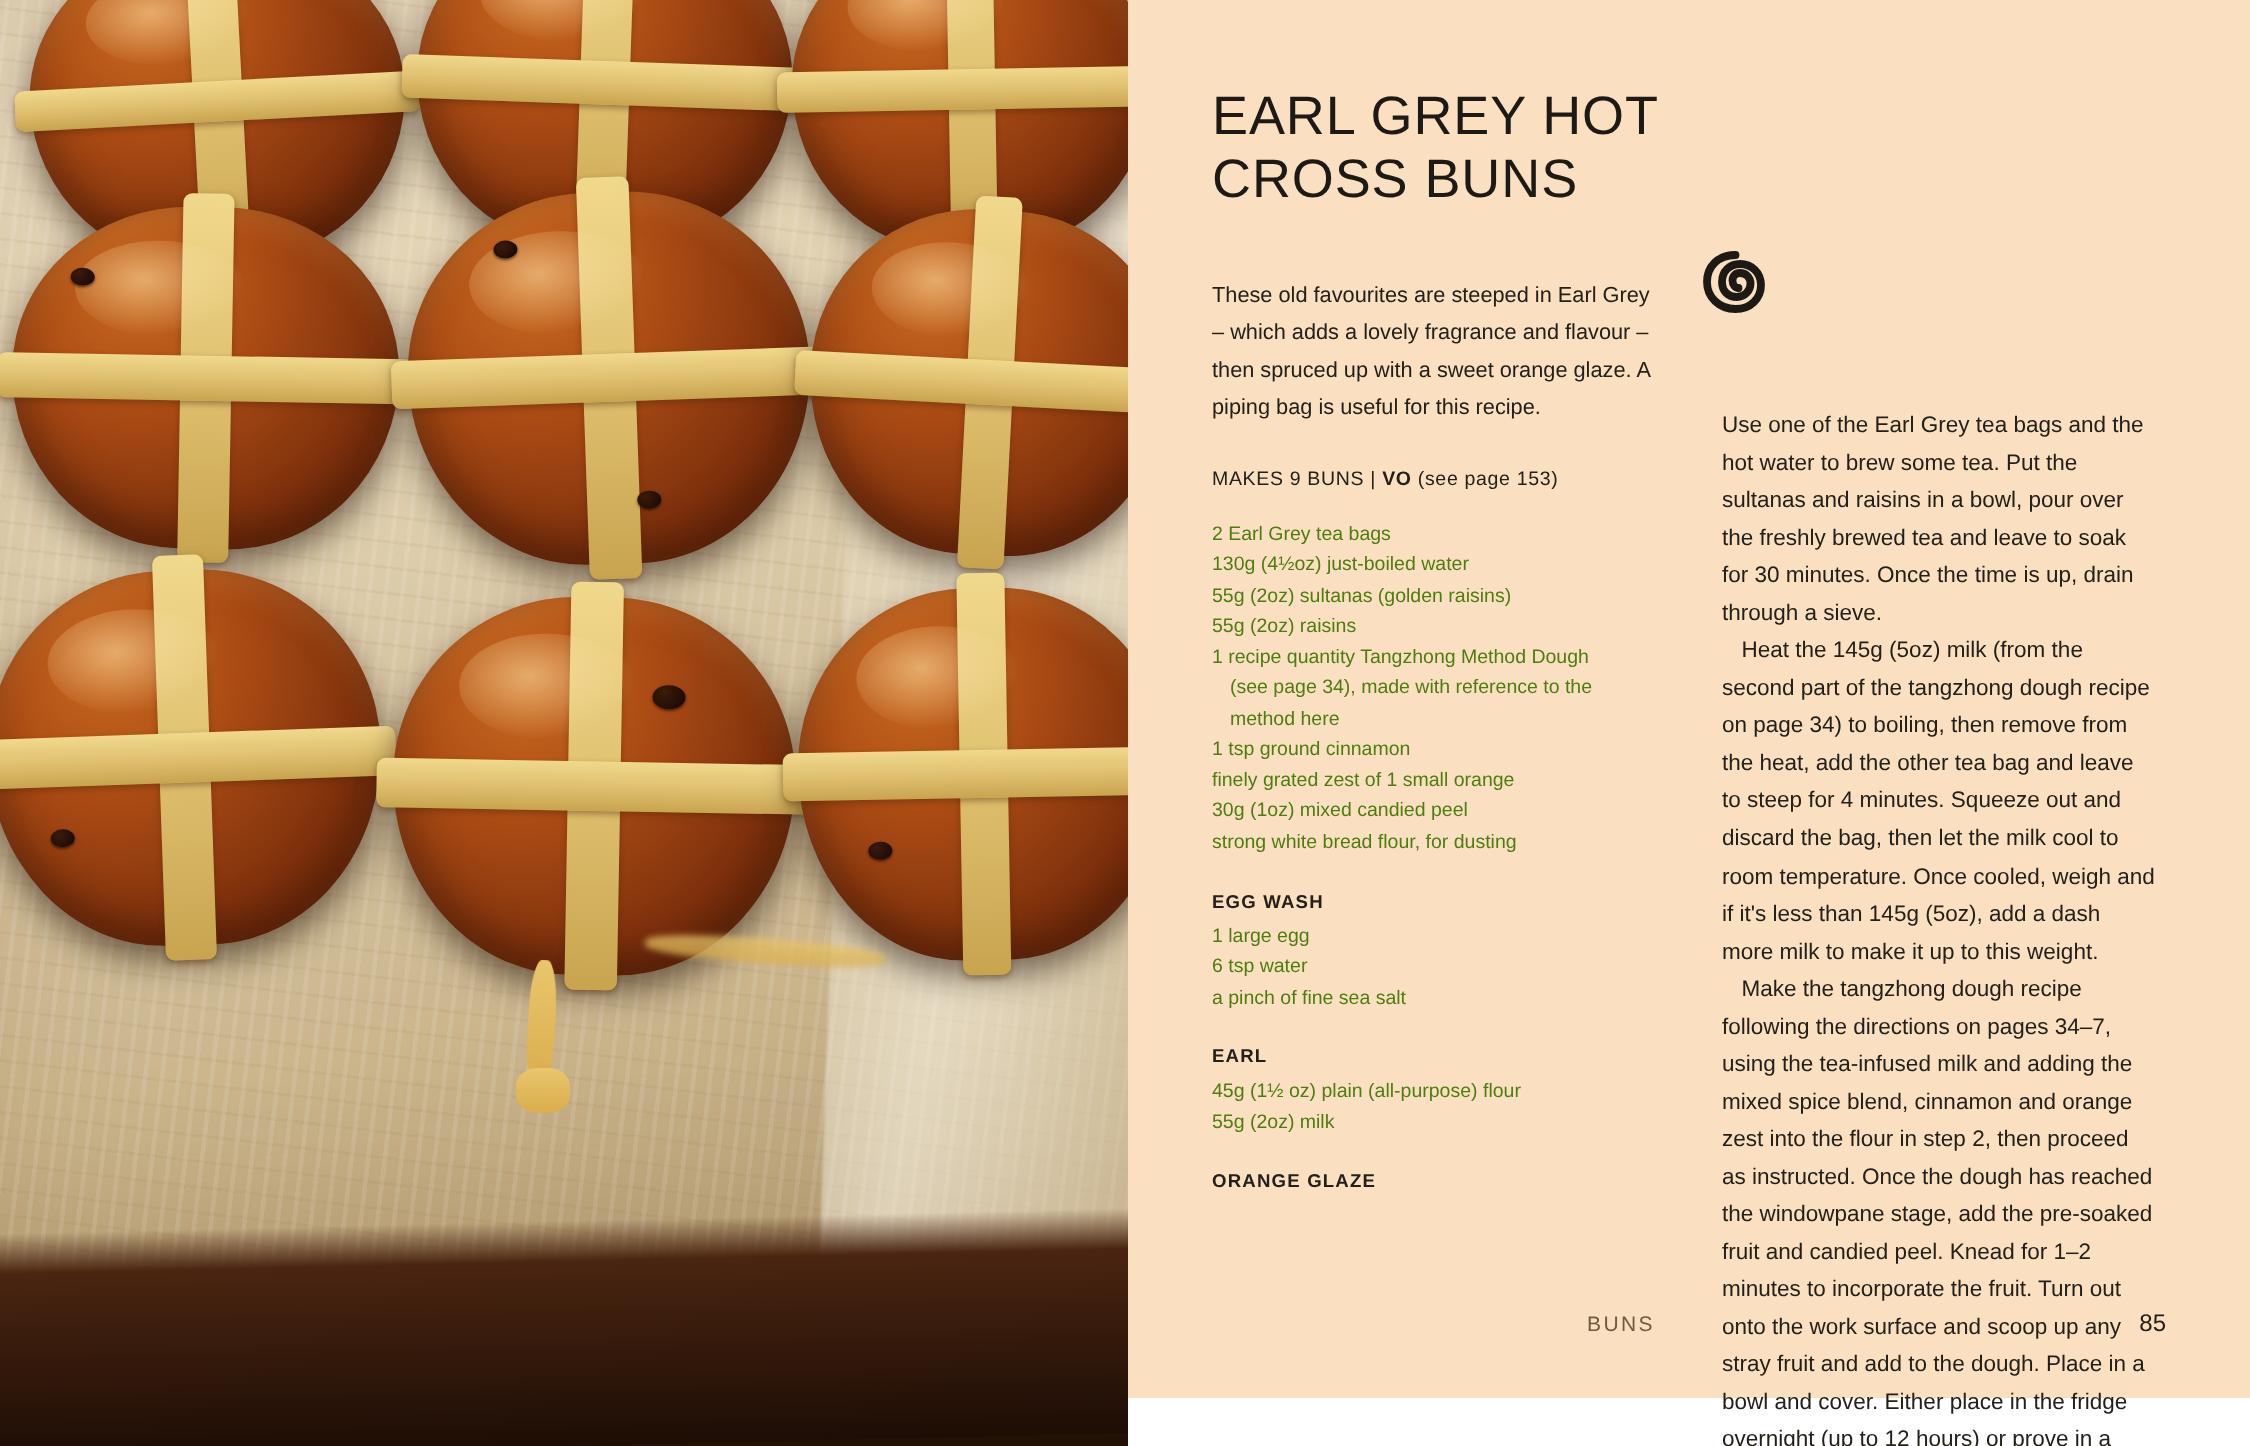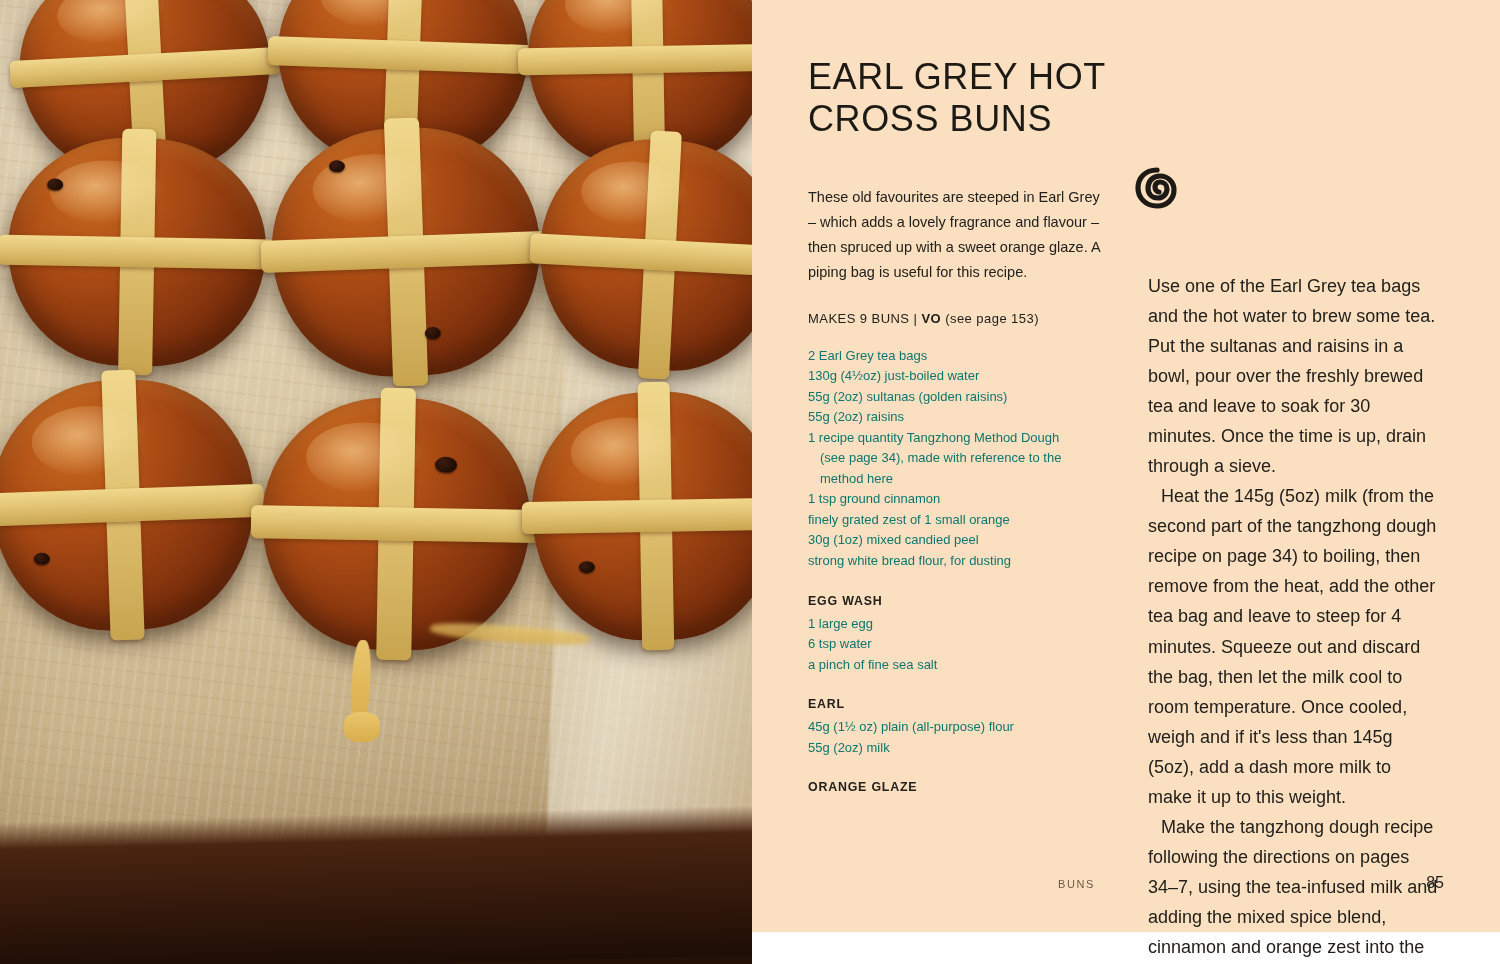--- a/index.html
+++ b/index.html
@@ -159,47 +159,47 @@
   .ing-head {
     font-size: 12.4px;
     letter-spacing: .8px;
     color: #23201b;
     margin: 22px 0 6px;
   }
   .ing-list { list-style: none; }
   .ing-list li {
     font-size: 13px;
     line-height: 1.58;
-    color: #0f766e;
+    color: #4d7c0f;
   }
   .ing-list li.indent { padding-left: 12px; }
 
   .body-p {
-    font-size: 18px;
+    font-size: 15px;
     line-height: 1.67;
     color: #23201b;
     text-indent: 0;
   }
   .body-p.ind { text-indent: 13px; }
   .continues {
     font-size: 13.2px;
     line-height: 1.67;
     color: #23201b;
     margin-top: 26px;
   }
 
   .footer {
     position: absolute;
     left: 56px; right: 56px; bottom: 40px;
     display: flex;
     align-items: baseline;
     justify-content: space-between;
   }
   .footer-section {
-    font-size: 11px;
+    font-size: 14px;
     letter-spacing: 1.6px;
     color: #6f5a44;
     margin-left: 250px;
   }
   .folio {
     font-size: 16px;
     color: #23201b;
   }
 </style>
 </head>

